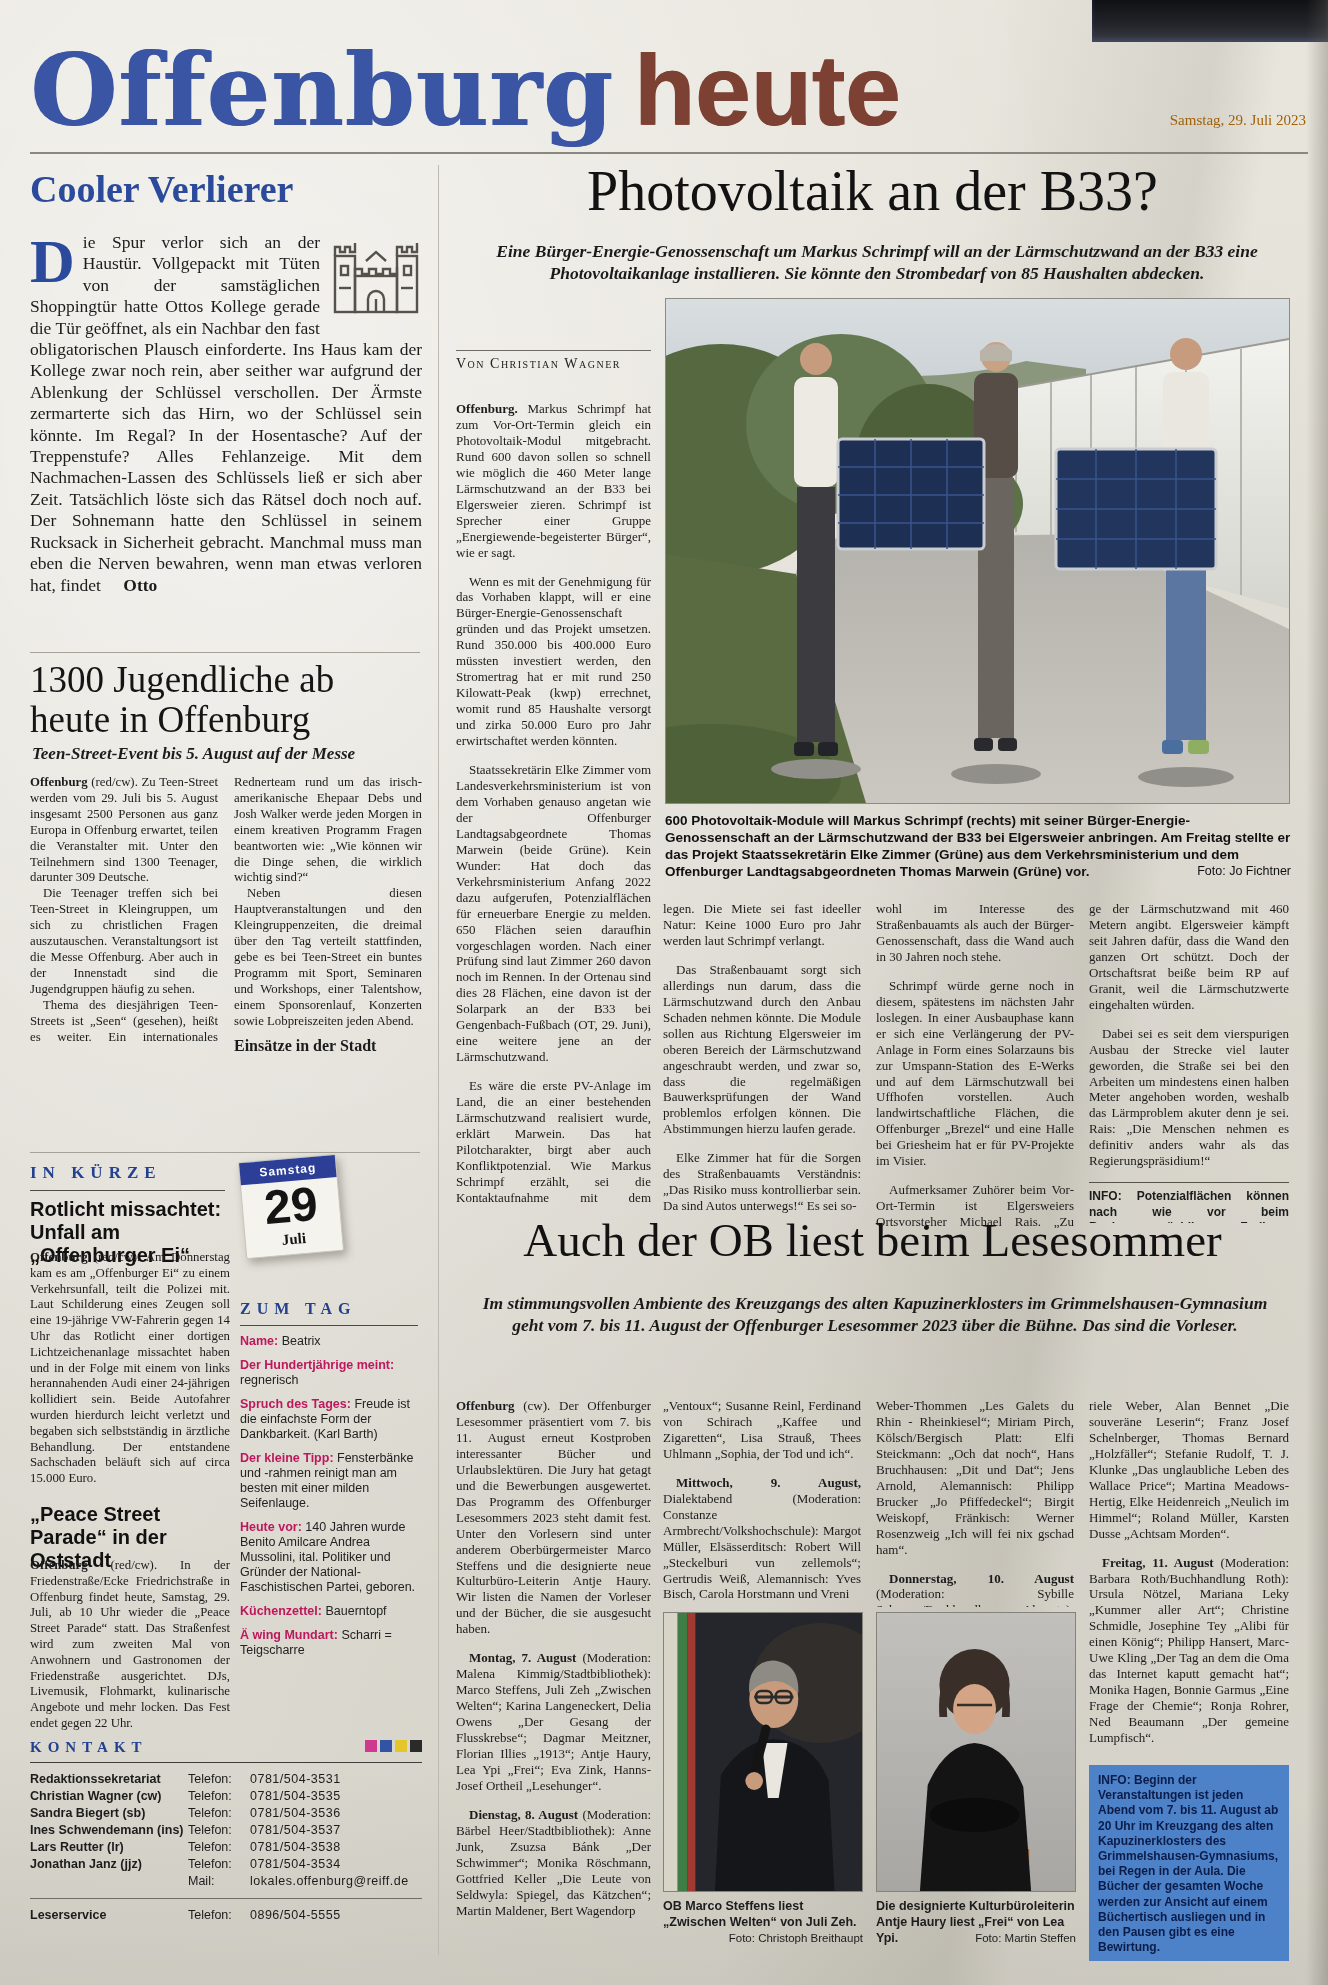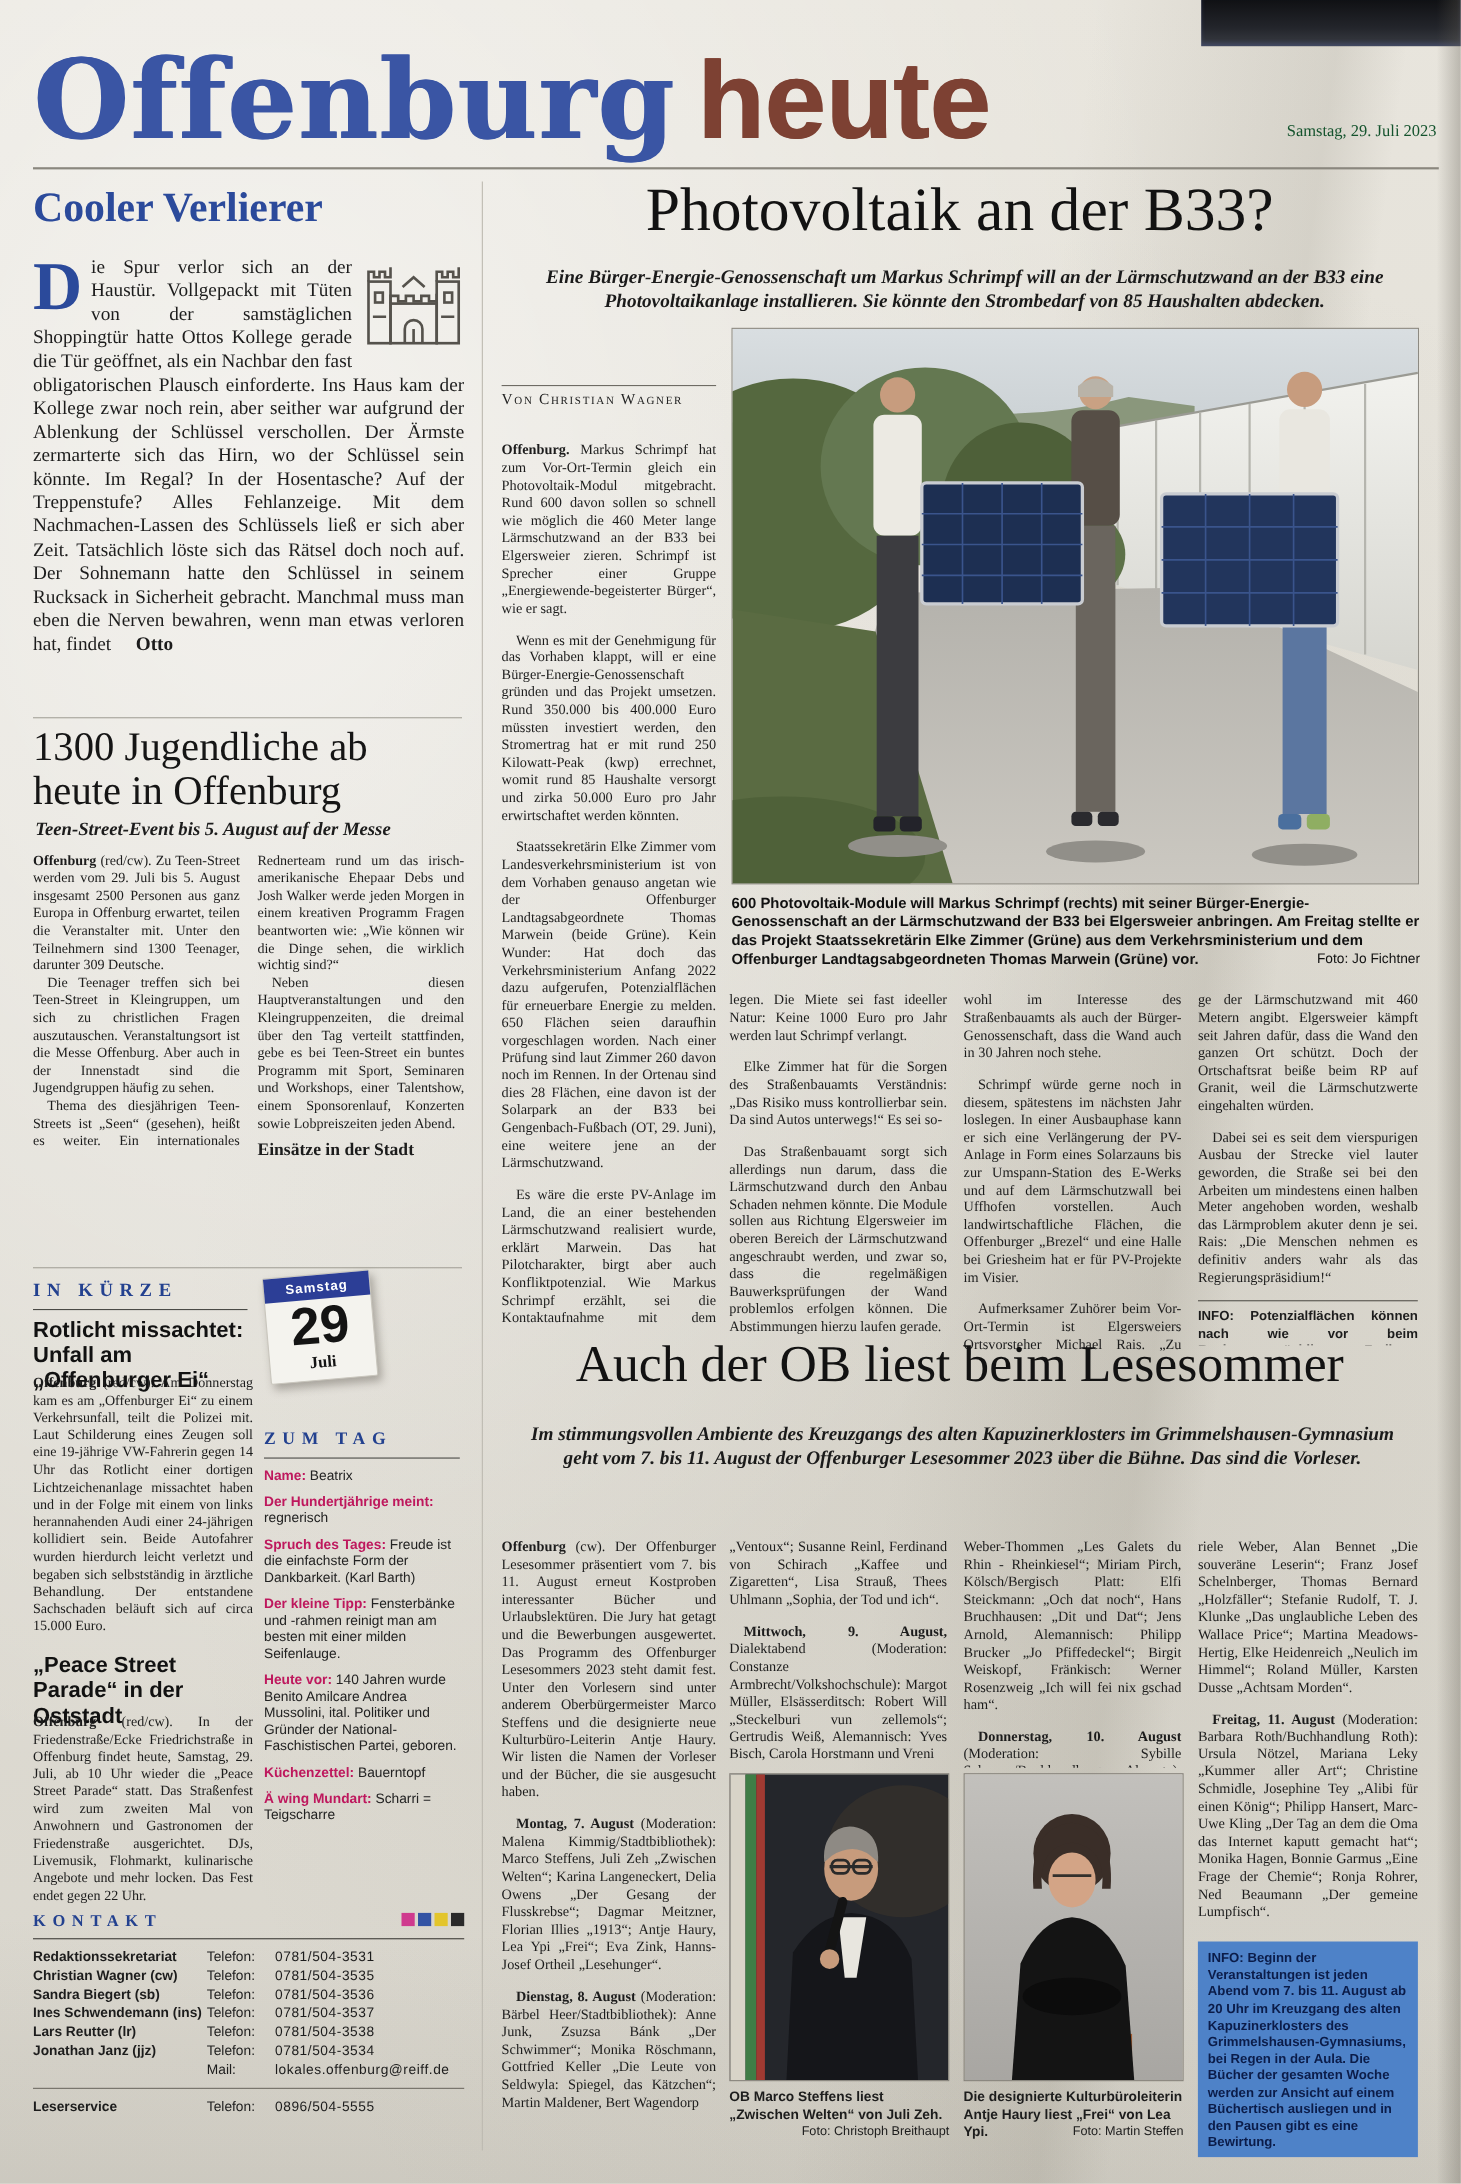--- a/index.html
+++ b/index.html
@@ -13,21 +13,21 @@
       linear-gradient(98deg, transparent 62%, rgba(120,115,100,.16) 76%, transparent 80%),
       linear-gradient(2deg, rgba(110,105,92,.12), transparent 12%),
       linear-gradient(#e8e5dd,#d9d6cd);
   }
   .abs{position:absolute}
   .rule{background:#8a877e;height:1px}
   .just{text-align:justify;hyphens:auto;-webkit-hyphens:auto}
   
   .mast-blue{font-family:"DejaVu Serif",serif;font-weight:bold;font-size:100px;line-height:100px;color:#3a55a4;letter-spacing:1px;text-shadow:1px 0 #3a55a4}
   .mast-brown{font-family:Liberation Sans, sans-serif;font-weight:bold;font-size:100px;line-height:100px;color:#7d4133;margin-left:20px;text-shadow:1px 0 #7d4133}
-  .date{font-size:15px;color:#14532d;text-align:right}
+  .date{font-size:15px;color:#a16207;text-align:right}
   
   .cooler-title{font-size:38px;line-height:46px;font-weight:bold;color:#2b4a9b}
   .cooler-body{font-size:17.5px;line-height:21.4px}
   .dropcap{float:left;font-size:62px;line-height:50px;font-weight:bold;color:#2b4a9b;padding:4px 8px 0 0}
   .castlewrap{float:right;margin:4px 0 4px 10px}
   .sig{font-weight:bold}
   .jug-head{font-size:37px;line-height:40px;font-weight:normal;color:#151515}
   .jug-sub{font-size:17px;font-weight:bold;font-style:italic}
   .colbody{font-size:12.8px;line-height:15.9px;column-count:2;column-gap:16px;overflow:hidden}
   .colbody p,.newsp p{margin:0}
@@ -289,22 +289,22 @@
     </g>
   </svg>
 </div>
 <div class="abs caption" style="left:665px;top:812px;width:626px">
   <span>600 Photovoltaik-Module will Markus Schrimpf (rechts) mit seiner Bürger-Energie-Genossenschaft an der Lärmschutzwand der B33 bei Elgersweier anbringen. Am Freitag stellte er das Projekt Staatssekretärin Elke Zimmer (Grüne) aus dem Verkehrsministerium und dem Offenburger Landtagsabgeordneten Thomas Marwein (Grüne) vor.</span>
   <span class="credit">Foto: Jo Fichtner</span>
 </div>
 
 <div class="abs artcol just" style="left:663px;top:888px;width:198px;height:332px">
   <p>legen. Die Miete sei fast ideeller Natur: Keine 1000 Euro pro Jahr werden laut Schrimpf verlangt.</p>
+  <p class="ind">Das Straßenbauamt sorgt sich allerdings nun darum, dass die Lärmschutzwand durch den Anbau Schaden nehmen könnte. Die Module sollen aus Richtung Elgersweier im oberen Bereich der Lärmschutzwand angeschraubt werden, und zwar so, dass die regelmäßigen Bauwerksprüfungen der Wand problemlos erfolgen können. Die Abstimmungen hierzu laufen gerade.</p>
   <p class="ind">Elke Zimmer hat für die Sorgen des Straßenbauamts Verständnis: „Das Risiko muss kontrollierbar sein. Da sind Autos unterwegs!“ Es sei so-</p>
-  <p class="ind">Das Straßenbauamt sorgt sich allerdings nun darum, dass die Lärmschutzwand durch den Anbau Schaden nehmen könnte. Die Module sollen aus Richtung Elgersweier im oberen Bereich der Lärmschutzwand angeschraubt werden, und zwar so, dass die regelmäßigen Bauwerksprüfungen der Wand problemlos erfolgen können. Die Abstimmungen hierzu laufen gerade.</p>
 </div>
 <div class="abs artcol just" style="left:876px;top:888px;width:198px;height:340px">
   <p>wohl im Interesse des Straßenbauamts als auch der Bürger-Genossenschaft, dass die Wand auch in 30 Jahren noch stehe.</p>
   <p class="ind">Schrimpf würde gerne noch in diesem, spätestens im nächsten Jahr loslegen. In einer Ausbauphase kann er sich eine Verlängerung der PV-Anlage in Form eines Solarzauns bis zur Umspann-Station des E-Werks und auf dem Lärmschutzwall bei Uffhofen vorstellen. Auch landwirtschaftliche Flächen, die Offenburger „Brezel“ und eine Halle bei Griesheim hat er für PV-Projekte im Visier.</p>
   <p class="ind">Aufmerksamer Zuhörer beim Vor-Ort-Termin ist Elgersweiers Ortsvorsteher Michael Rais. „Zu kurz“, sagt er spontan, als Schrimpf die Län-</p>
 </div>
 <div class="abs artcol just" style="left:1089px;top:888px;width:200px;height:335px">
   <p>ge der Lärmschutzwand mit 460 Metern angibt. Elgersweier kämpft seit Jahren dafür, dass die Wand den ganzen Ort schützt. Doch der Ortschaftsrat beiße beim RP auf Granit, weil die Lärmschutzwerte eingehalten würden.</p>
   <p class="ind">Dabei sei es seit dem vierspurigen Ausbau der Strecke viel lauter geworden, die Straße sei bei den Arbeiten um mindestens einen halben Meter angehoben worden, weshalb das Lärmproblem akuter denn je sei. Rais: „Die Menschen nehmen es definitiv anders wahr als das Regierungspräsidium!“</p>
   <p class="infoline">INFO: Potenzialflächen können nach wie vor beim Regierungspräsidium Freiburg vorgeschlagen werden.</p>

